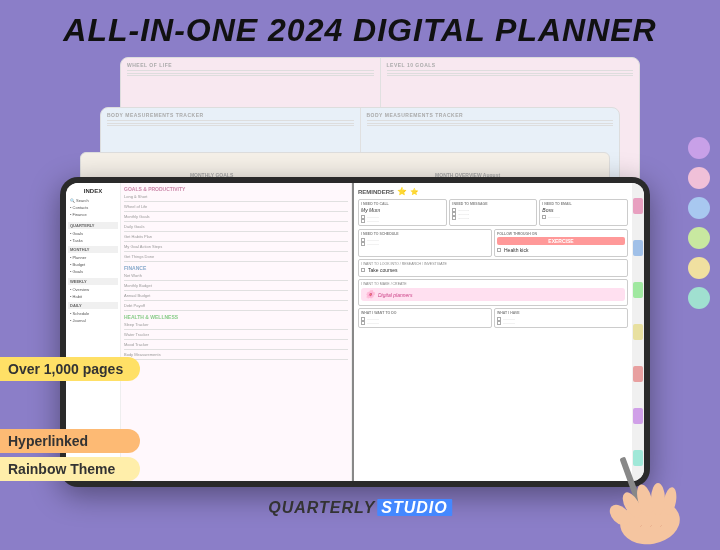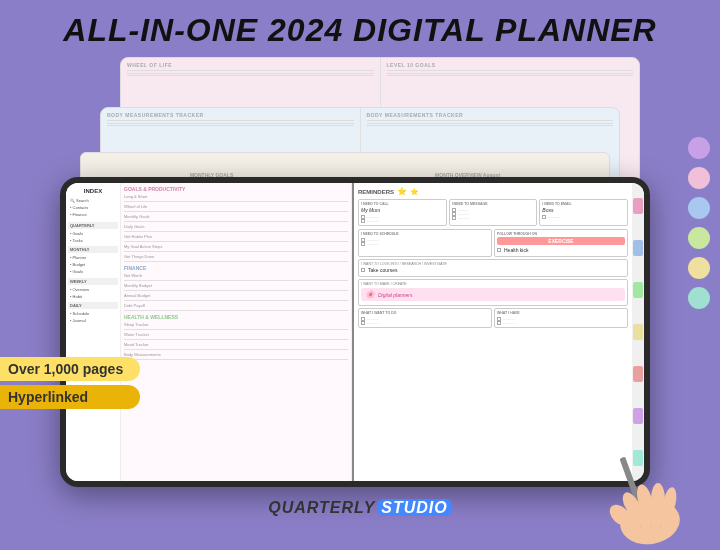--- a/index.html
+++ b/index.html
@@ -306,21 +306,21 @@
       font-weight: 900;
       color: #333;
       font-style: italic;
       letter-spacing: 1px;
     }
     .brand-highlight {
       color: #4488ff;
       background: #4488ff;
       color: white;
       padding: 0 4px;
-      border-radius: 7px;
+      border-radius: 1px;
       margin-left: 2px;
     }
 
     
     .badge-2024 {
       position: absolute;
       left: 72px;
       top: 195px;
       z-index: 15;
       width: 60px;
@@ -633,21 +633,22 @@
     <div class="color-dot" style="background:#c8a0e8;"></div>
     <div class="color-dot" style="background:#f0c0d8;"></div>
     <div class="color-dot" style="background:#a8c8f0;"></div>
     <div class="color-dot" style="background:#c8e8a0;"></div>
     <div class="color-dot" style="background:#f0e0a0;"></div>
     <div class="color-dot" style="background:#a0e0d0;"></div>
   </div>
 
   <div class="feature-labels">
     <div class="feature-label" style="background:#ffe066;">Over 1,000 pages</div>
-    <div class="feature-label" style="background:#eab308;">Hyperlinked</div>
+    <div class="feature-label" style="background:#fdba74;margin-top:44px;">Hyperlinked</div>
+    <div class="feature-label" style="background:#ffeeaa;">Rainbow Theme</div>
   </div>
 
   <div class="brand-area">
     <span class="brand-text">
       <span>QUARTERLY</span><span class="brand-highlight">STUDIO</span>
     </span>
   </div>
 
 </div>
 

